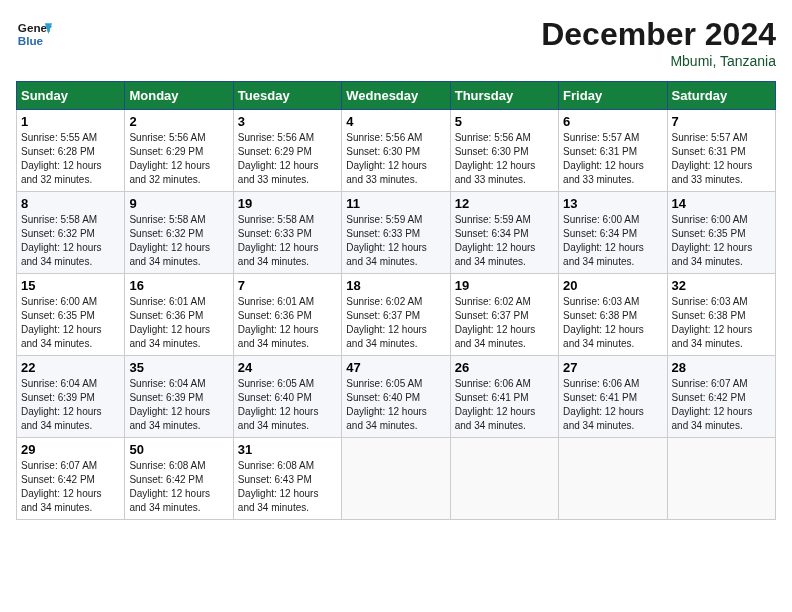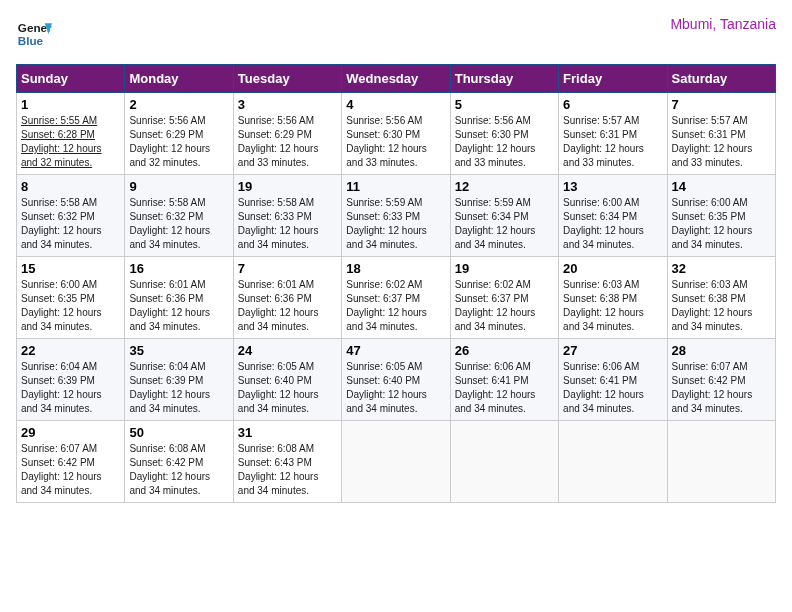--- a/index.html
+++ b/index.html
@@ -28,29 +28,29 @@
     .title-block {
       text-align: right;
     }
     .month-title {
       font-size: 32px;
       font-weight: bold;
       color: #1a1a1a;
     }
     .location {
       font-size: 14px;
-      color: #a21caf;
+      color: #14532d;
     }
     table {
       width: 100%;
       border-collapse: collapse;
       font-size: 10.5px;
     }
     thead tr th {
-      background-color: #701a75;
+      background-color: #15803d;
       color: #fff;
       padding: 6px 4px;
       text-align: left;
       font-size: 13px;
       font-weight: bold;
       border: 1px solid #1a4d8a;
     }
     tbody tr td {
       border: 1px solid #ccc;
       padding: 4px 4px;
@@ -81,41 +81,42 @@
 
 <div class="header">
   <div class="logo">
     <svg class="logo-icon" viewBox="0 0 40 40">
       <text x="2" y="18" font-size="13" font-weight="bold" fill="#1a1a1a">General</text>
       <text x="2" y="32" font-size="13" font-weight="bold" fill="#2b6cb0">Blue</text>
       <polygon points="32,8 40,8 36,20" fill="#2b9fd4"></polygon>
     </svg>
   </div>
   <div class="title-block">
+    <div class="month-title">December 2024</div>
     <div class="location">Mbumi, Tanzania</div>
   </div>
 </div>
 
 <table>
   <thead>
     <tr id="header-row">
         <th>Sunday</th>
         <th>Monday</th>
         <th>Tuesday</th>
         <th>Wednesday</th>
         <th>Thursday</th>
         <th>Friday</th>
         <th>Saturday</th>
       </tr>
   </thead>
   <tbody id="calendar-body">
       <tr>
         <td>
           <span class="day-num">1</span>
-          <div class="day-info" style="white-space: pre-line; text-decoration: underline;">Sunrise: 5:55 AM
+          <div class="day-info" style="white-space: pre-line;">Sunrise: 5:55 AM
 Sunset: 6:28 PM
 Daylight: 12 hours
 and 32 minutes.</div>
         </td>
         <td>
           <span class="day-num">2</span>
           <div class="day-info" style="white-space: pre-line;">Sunrise: 5:56 AM
 Sunset: 6:29 PM
 Daylight: 12 hours
 and 32 minutes.</div>

